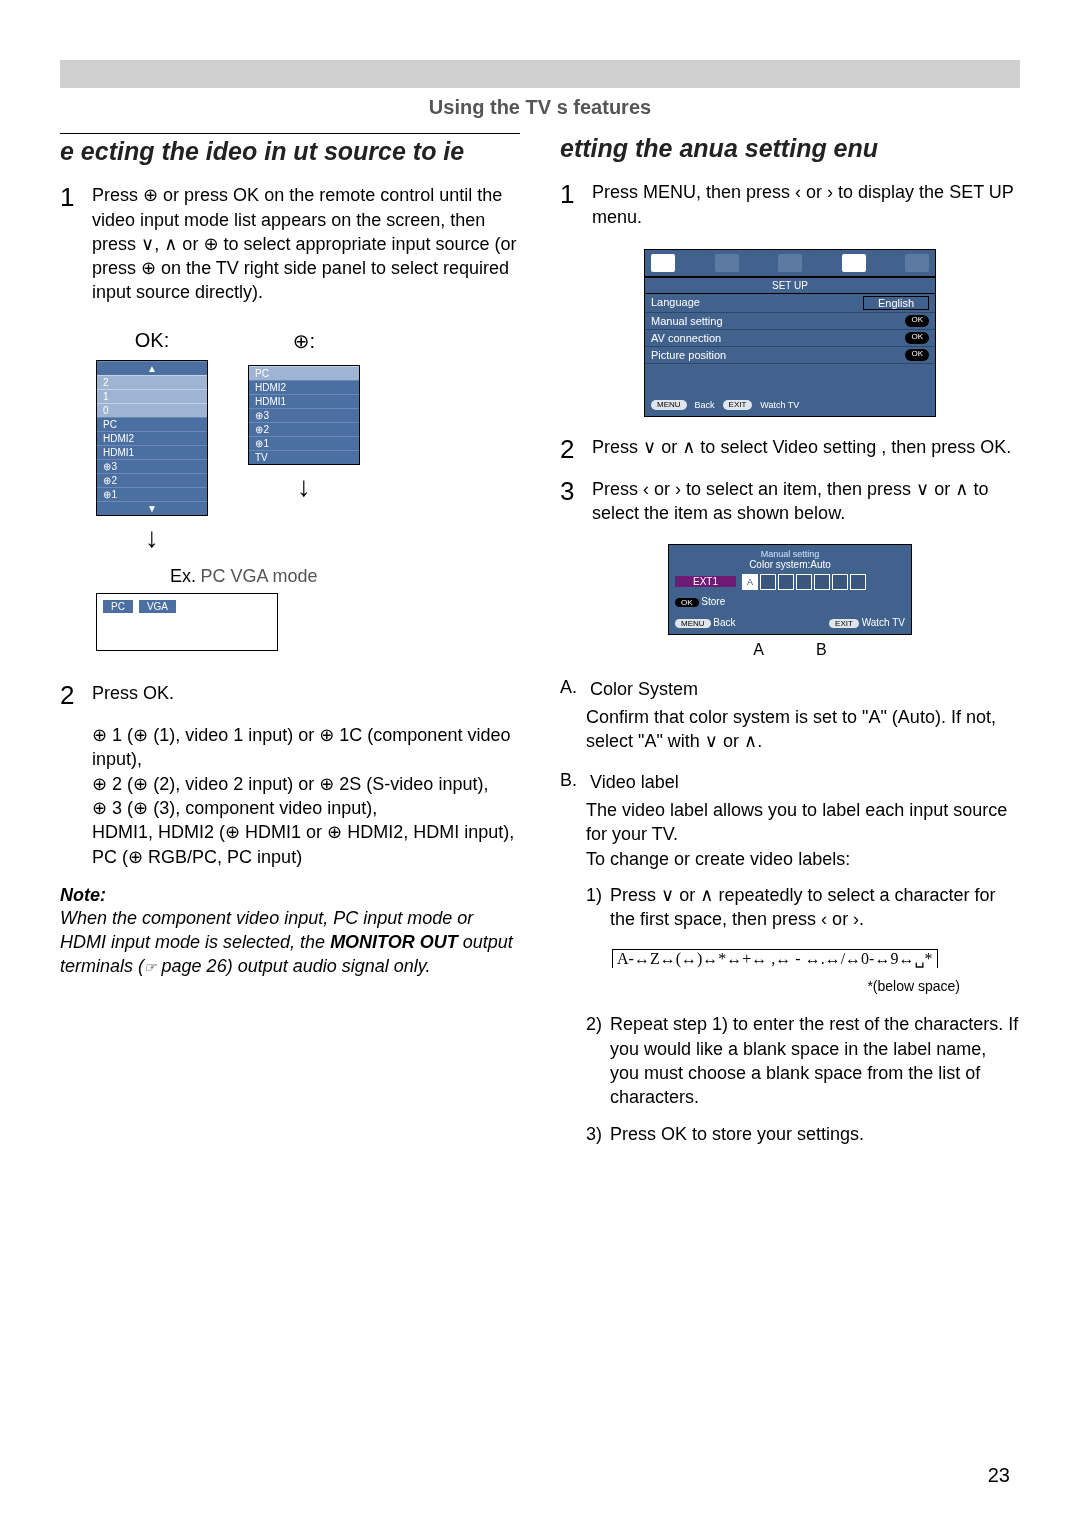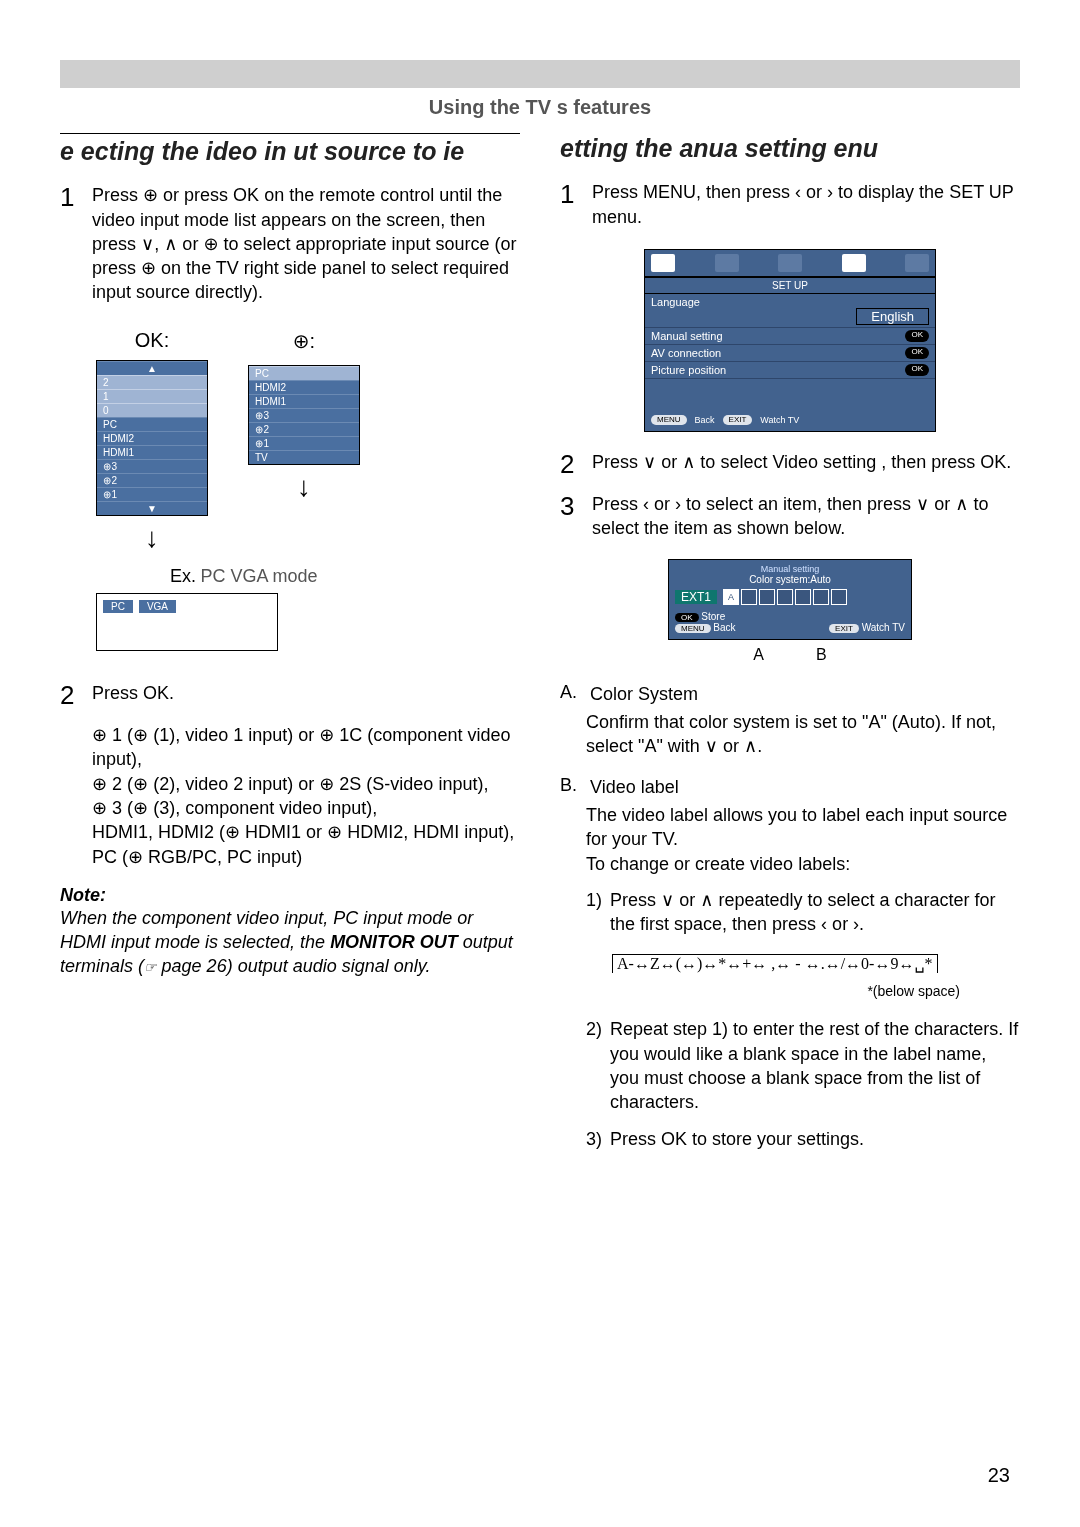--- a/index.html
+++ b/index.html
@@ -39,36 +39,36 @@
   .pc-tag span { background:#4a6fa0; color:#fff; font-size:10px; padding:1px 8px; }
 
   
   .setup-panel { width: 290px; margin: 14px auto 18px auto; background:#42628e; color:#fff; font-size:11px; border:1px solid #000; }
   .setup-tabs { height:26px; display:flex; align-items:center; justify-content:space-between; padding:0 6px; border-bottom:2px solid #000; }
   .setup-tabs .tab { width:24px; height:18px; background:#fff; border-radius:2px; }
   .setup-tabs .tab.dk { background:#5d7aa3; }
   .setup-title { text-align:center; font-size:10px; padding:2px 0; border-bottom:1px solid #000; }
   .setup-row { display:flex; justify-content:space-between; padding:2px 6px; border-bottom:1px solid #2e466b; }
   .setup-row .pill { background:#000; color:#fff; border-radius:8px; font-size:8px; padding:0 6px; }
-  .setup-row .box { border:1px solid #000; background:#42628e; padding:0 14px; font-size:13px;margin-top:12px; }
+  .setup-row .box { border:1px solid #000; background:#42628e; padding:0 14px; font-size:11px; }
   .setup-footer { display:flex; gap:8px; padding:6px; font-size:9px; }
   .chip { background:#000; color:#fff; border-radius:8px; padding:0 6px; font-size:8px; }
   .chip.gray { background:#e0e5ec; color:#000; }
 
   
   .ms-panel { width:230px; margin: 10px auto 6px auto; background:#42628e; color:#fff; font-size:10px; border:1px solid #000; padding:4px 6px 6px 6px; }
   .ms-title { text-align:center; font-size:9px; color:#cfe0ff; }
   .ms-sub { text-align:center; font-size:10px; margin-bottom:4px; }
   .ms-row { display:flex; align-items:center; gap:6px; margin-bottom:6px; }
-  .ms-ext { background:#0f766e; color:#fff; font-size:12px; padding:0 6px; }
+  .ms-ext { background:#701a75; color:#fff; font-size:10px; padding:0 18px; }
   .ms-slot { display:flex; gap:2px; }
   .ms-slot span { width:14px; height:14px; border:1px solid #fff; background:#3a567e; }
   .ms-slot span.on { background:#fff; color:#3a567e; font-size:9px; text-align:center; line-height:14px; }
   .ms-bot { display:flex; justify-content:space-between; align-items:flex-end; }
-  .ms-chips { display:flex; flex-direction:column; gap:0; }
+  .ms-chips { display:flex; flex-direction:column; gap:10px; }
   .ms-ab { display:flex; gap:52px; justify-content:center; margin:6px auto 18px auto; font-size:16px; }
 
   .bullet { display:flex; gap:8px; margin:10px 0 4px 0; }
   .bullet .lbl { width:22px; font-size:18px; }
   .bullet .txt { font-size:18px; line-height:1.35; flex:1; }
 
   .sub-indent { margin-left: 26px; font-size:18px; line-height:1.35; }
 
   .char-seq { margin: 18px 0 4px 52px; font-family: 'Times New Roman', serif; font-size:16px; border-top:1px solid #000; border-bottom:0; display:inline-block; padding-top:0; position:relative; }
   .char-seq-inner { border-left:1px solid #000; border-right:1px solid #000; padding:0 4px; display:inline-block; margin-top:-1px; }

